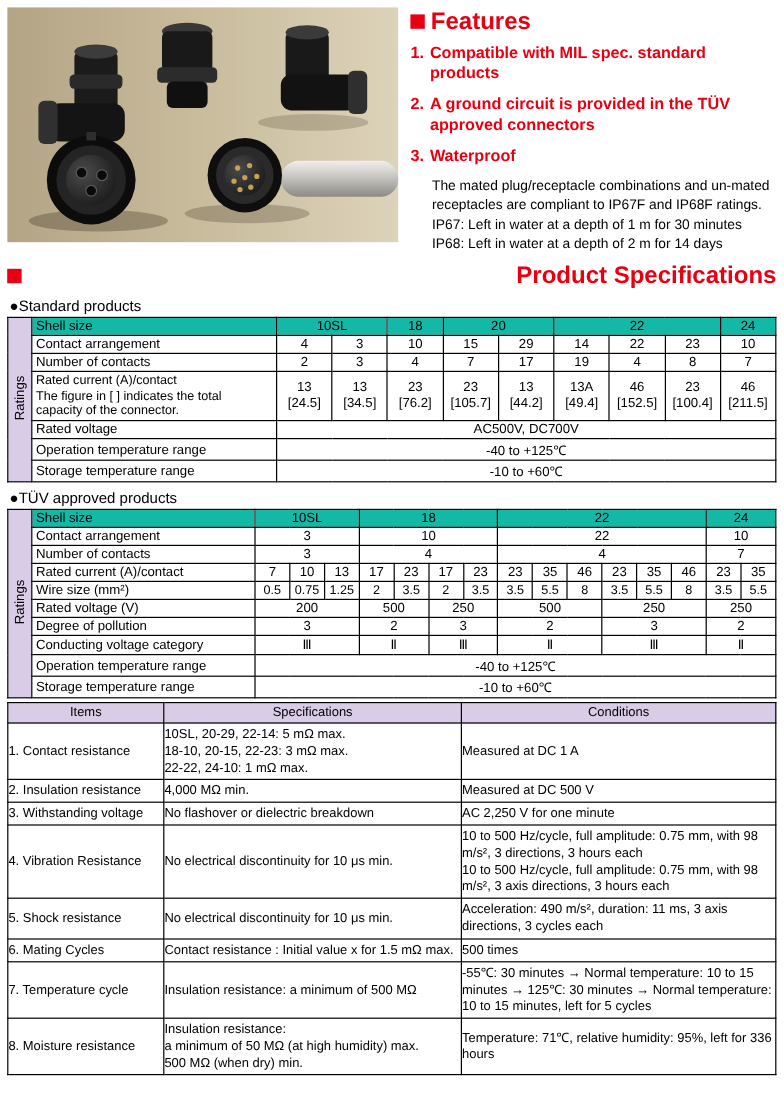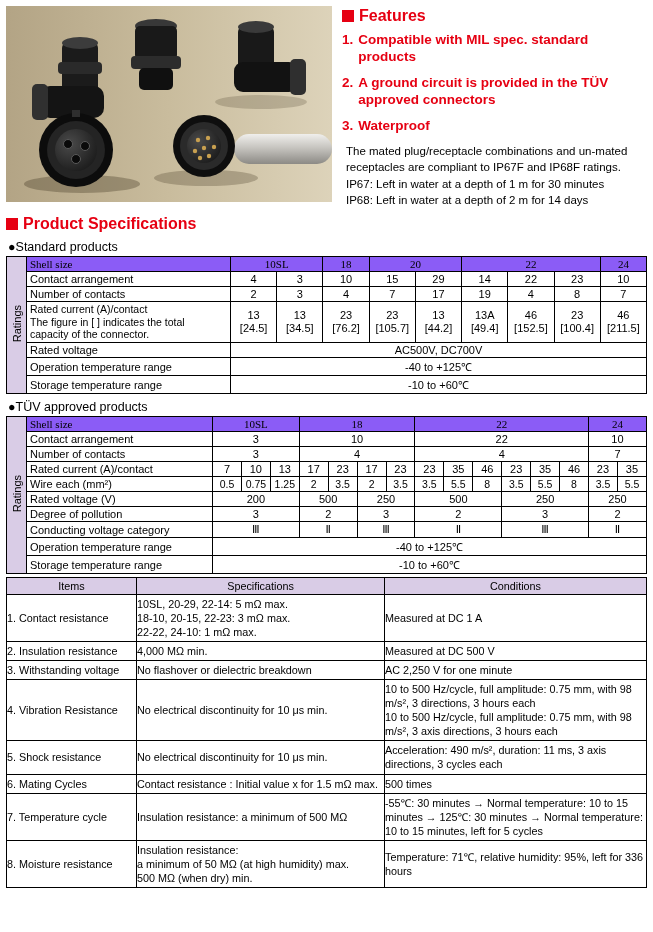--- a/index.html
+++ b/index.html
@@ -11,37 +11,37 @@
   }
   .page { padding:6px 6px 0 6px; }
 
   
   .top { display:flex; gap:10px; min-height:200px; }
   .photo { width:326px; height:196px; flex:none; }
   .features { flex:1; padding-top:0; }
 
   .sec-head { display:flex; align-items:center; gap:5px; margin:2px 0 8px 0; }
   .sq { width:12px; height:12px; background:#e60012; flex:none; }
-  .sec-head .t { color:#e60012; font-weight:bold; font-size:16px; line-height:1; }
+  .sec-head .t { color:#e60012; font-weight:bold; font-size:20px; line-height:1; }
 
   .feat-item { display:flex; gap:5px; color:#e60012; font-weight:bold; font-size:13.5px; line-height:1.25; margin:0 0 9px 0; }
   .feat-item .n { flex:none; }
-  .feat-body { margin-left:4px; font-size:11.5px; line-height:1.4; white-space:pre-line; color:#000; }
+  .feat-body { margin-left:18px; font-size:11.5px; line-height:1.4; white-space:pre-line; color:#000; }
 
   
   .sub-title { font-weight:normal; font-size:12.5px; margin:6px 0 2px 2px; }
 
   
   table.spec { border-collapse:collapse; table-layout:fixed; width:641px; font-size:11px; margin-left:0; }
   table.spec td { border:1px solid #000; padding:1px 3px; height:15px; overflow:hidden; }
   table.spec td.ratings { background:#d9cce6; padding:0; text-align:center; vertical-align:middle; }
   .vtext { display:inline-block; writing-mode:vertical-rl; transform:rotate(180deg); font-size:11px; }
   table.spec td.lbl { text-align:left; }
   table.spec td.val { text-align:center; padding:1px 0; }
-  .shaded { background:#8b5cf6;font-family:Liberation Serif, serif; }
+  .shaded { background:#14b8a6; }
   td.multiline { white-space:pre-line; line-height:1.22; }
   td.smalltxt { font-size:10.5px; }
 
   
   table.perf { border-collapse:collapse; table-layout:fixed; width:641px; font-size:10.8px; margin-top:3px;border-radius:27px; }
   table.perf td { border:1px solid #000; padding:2px 0; vertical-align:middle; line-height:1.3; }
   table.perf td.hdr { background:#d9cce6; text-align:center; height:16px; padding:1px 2px; }
   .pre { white-space:pre-line; }
 </style>
 </head>
@@ -142,21 +142,21 @@
         <span class="n">3.</span>
         <span>Waterproof</span>
       </div>
 
       <div class="feat-body">The mated plug/receptacle combinations and un-mated receptacles are compliant to IP67F and IP68F ratings.
 IP67: Left in water at a depth of 1 m for 30 minutes
 IP68: Left in water at a depth of 2 m for 14 days</div>
     </div>
   </div>
 
-  <div class="sec-head" style="margin-top:8px;">
+  <div class="sec-head" style="margin-top:8px;justify-content:space-between;">
     <div class="sq"></div>
     <div class="t">Product Specifications</div>
   </div>
 
   <div class="sub-title">●Standard products</div>
 
   <table class="spec">
     <colgroup>
         <col style="width:20px">
         <col style="width:204px">
@@ -277,21 +277,21 @@
       <td class="val">23</td>
       <td class="val">35</td>
       <td class="val">46</td>
       <td class="val">23</td>
       <td class="val">35</td>
       <td class="val">46</td>
       <td class="val">23</td>
       <td class="val">35</td>
     </tr>
     <tr>
-      <td class="lbl">Wire each (mm²)</td>
+      <td class="lbl">Wire size (mm²)</td>
       <td class="val smalltxt">0.5</td>
       <td class="val smalltxt">0.75</td>
       <td class="val smalltxt">1.25</td>
       <td class="val smalltxt">2</td>
       <td class="val smalltxt">3.5</td>
       <td class="val smalltxt">2</td>
       <td class="val smalltxt">3.5</td>
       <td class="val smalltxt">3.5</td>
       <td class="val smalltxt">5.5</td>
       <td class="val smalltxt">8</td>

